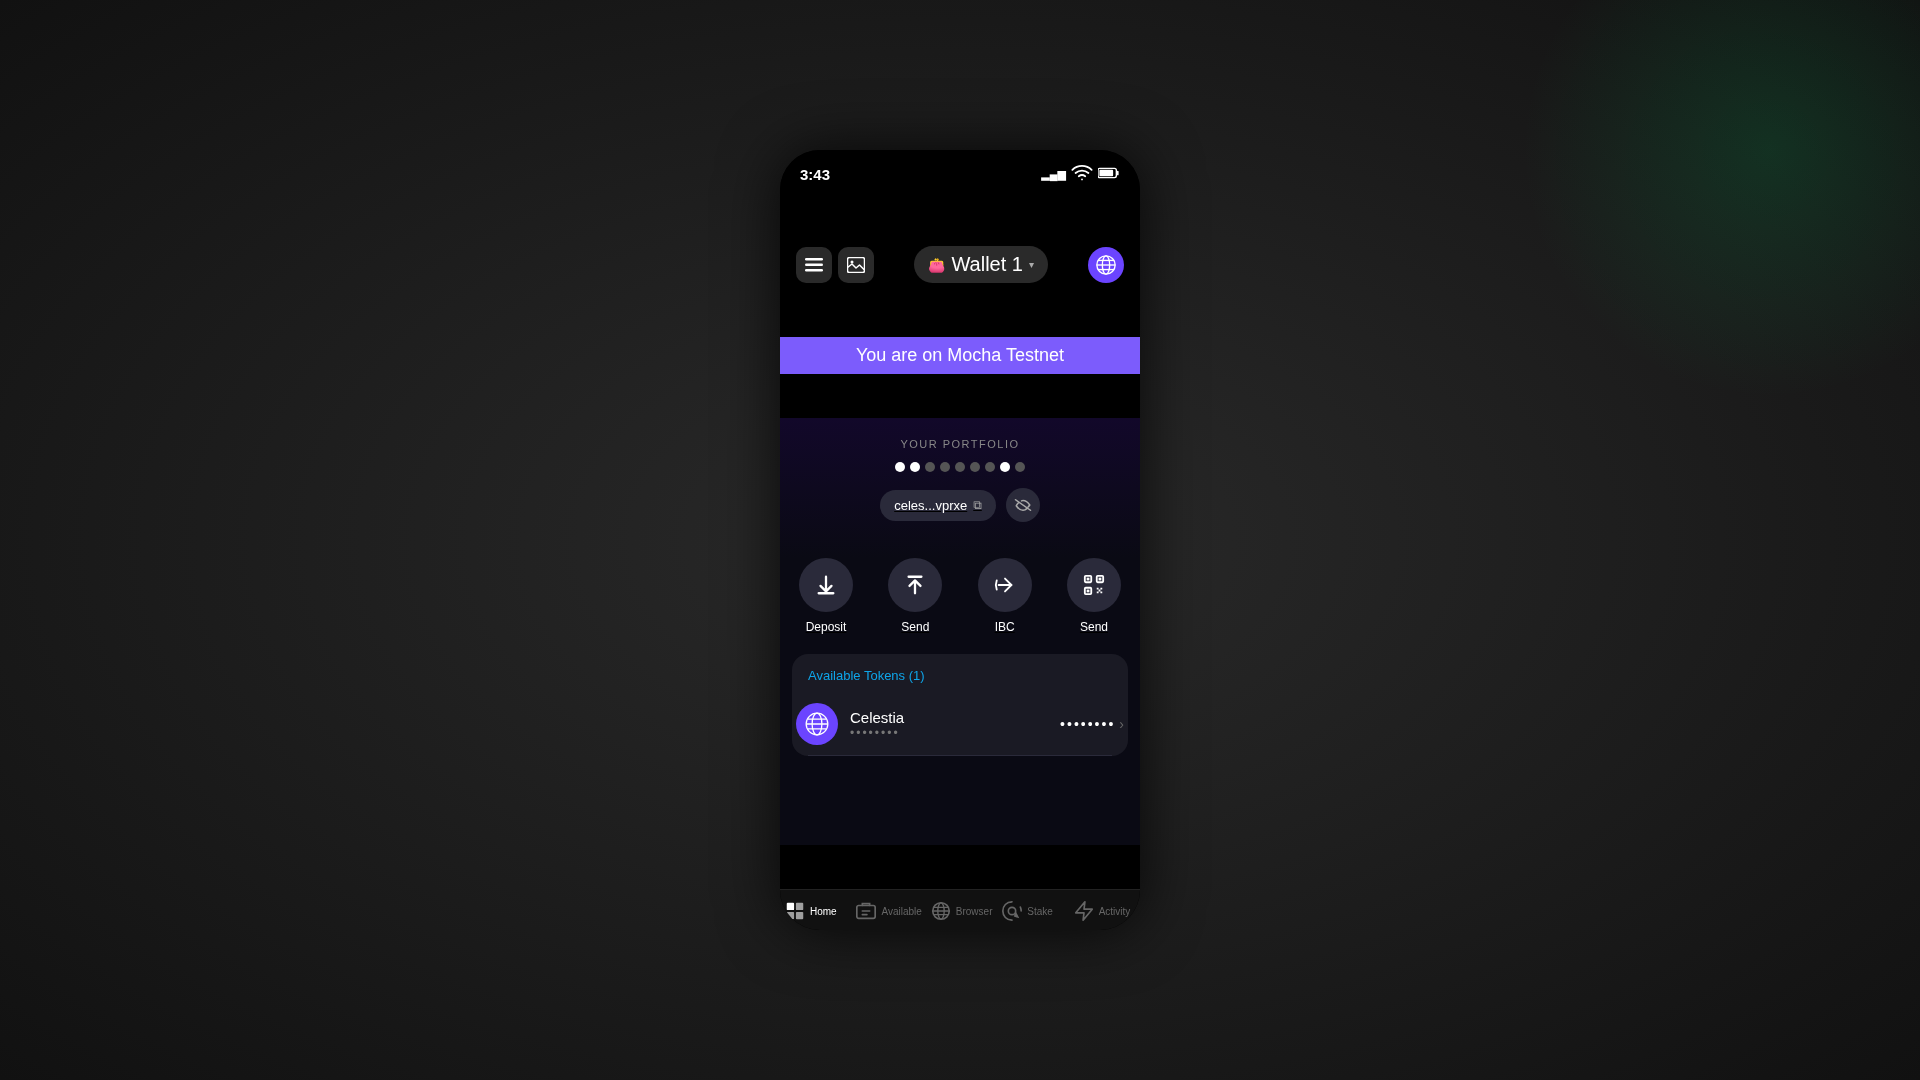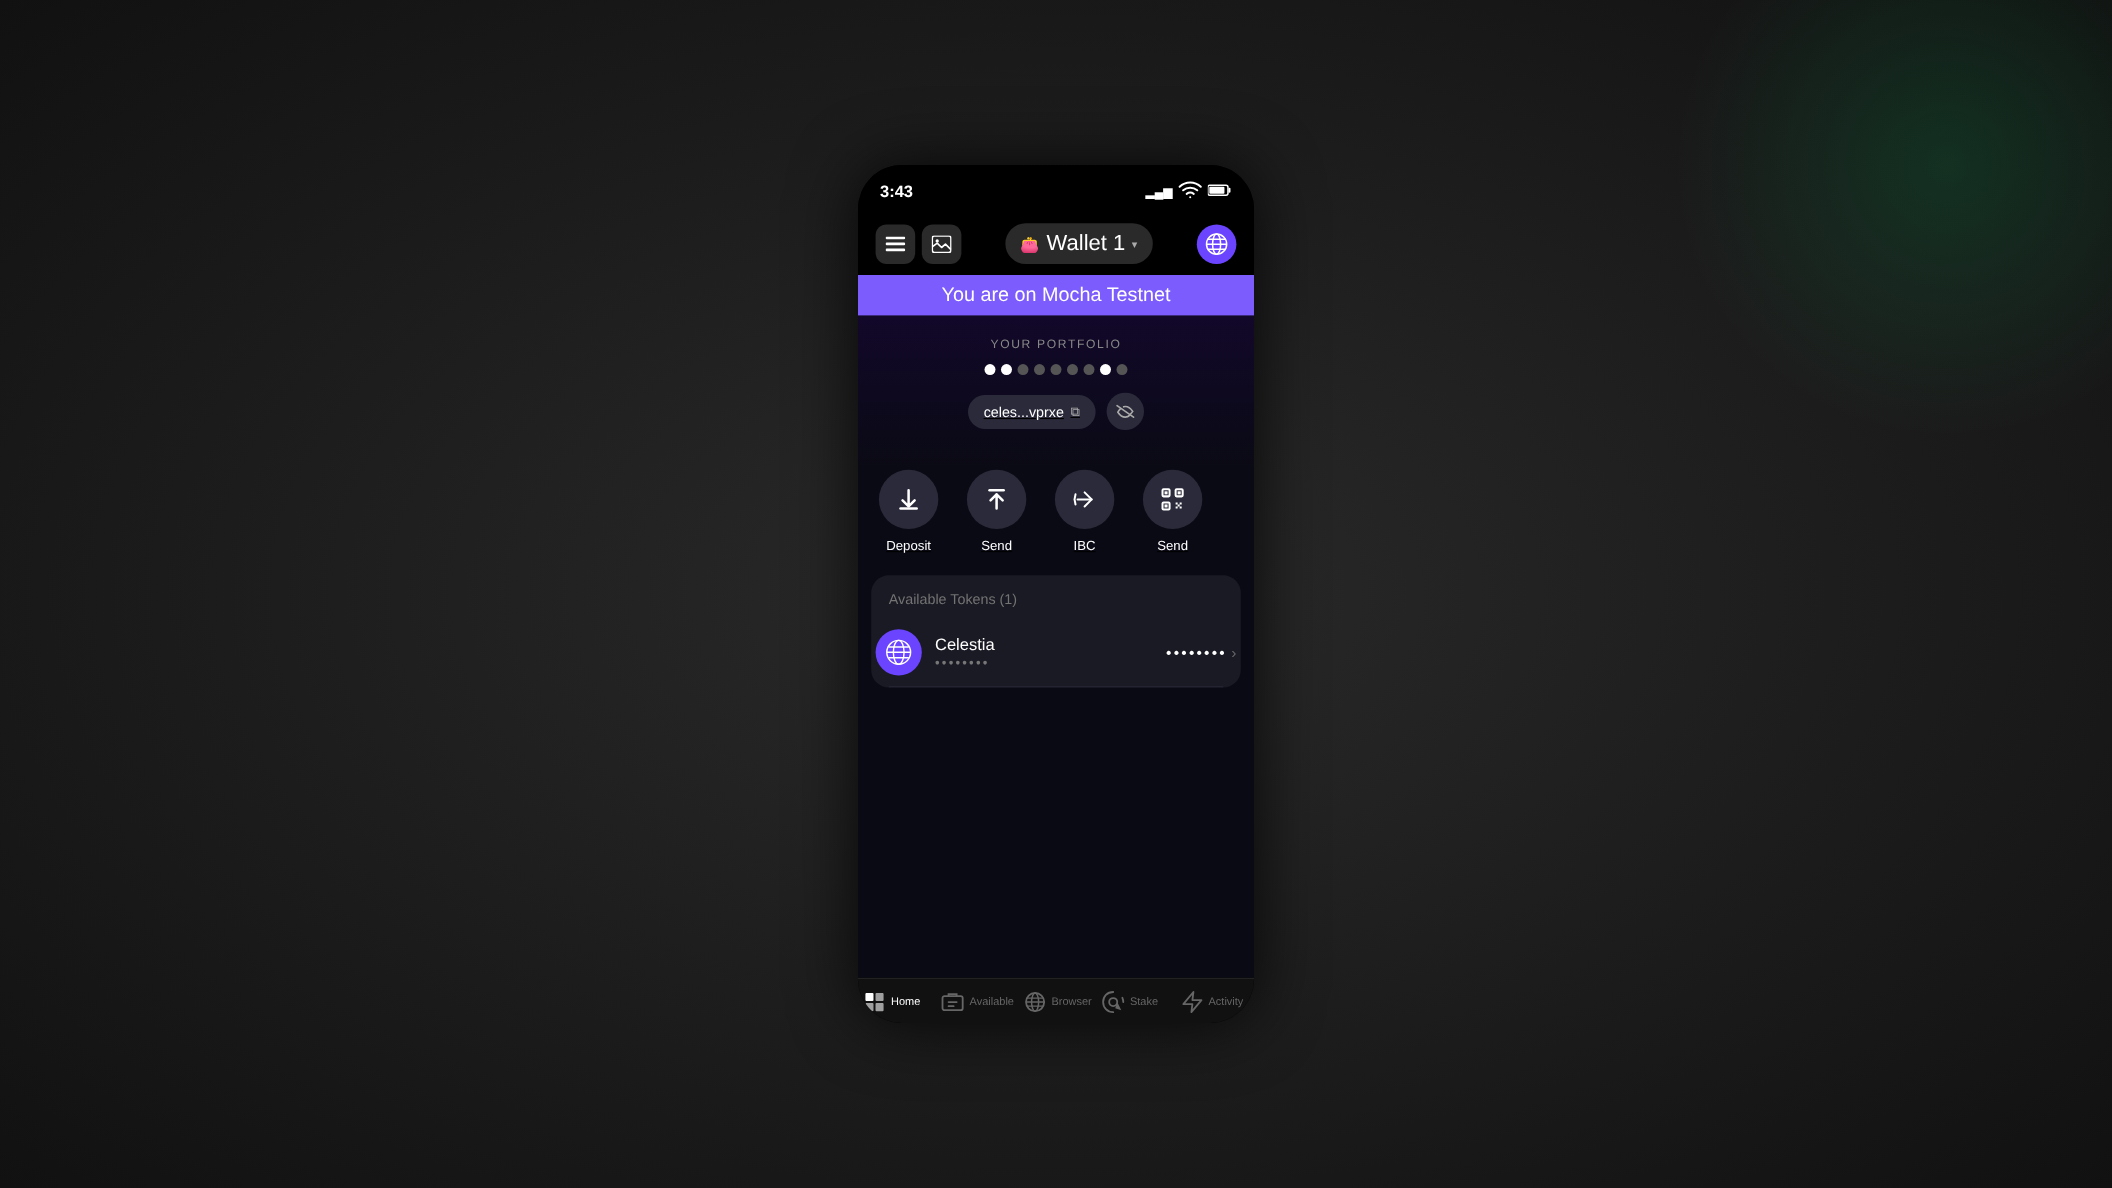--- a/index.html
+++ b/index.html
@@ -33,20 +33,21 @@
       position: relative;
       z-index: 1;
       width: 360px;
       height: 780px;
       background: #000;
       border-radius: 40px;
       overflow: hidden;
       box-shadow: 0 0 60px rgba(0,0,0,0.8);
       display: flex;
       flex-direction: column;
+      gap: 44px;
     }
     
     .status-bar {
       background: #000;
       padding: 12px 20px 8px;
       display: flex;
       justify-content: space-between;
       align-items: center;
       flex-shrink: 0;
     }
@@ -197,21 +198,21 @@
       background: #2a2a3a;
       border-radius: 50%;
       display: flex;
       align-items: center;
       justify-content: center;
       cursor: pointer;
     }
     
     .action-buttons {
       display: flex;
-      justify-content: flex-start;
+      justify-content: space-between;
       gap: 20px;
       padding: 0 16px 20px;
       text-decoration: underline;
     }
     .action-item {
       display: flex;
       flex-direction: column;
       align-items: center;
       gap: 8px;
       cursor: pointer;
@@ -232,21 +233,21 @@
     }
     
     .tokens-section {
       margin: 0 12px 12px;
       background: #1a1a24;
       border-radius: 16px;
       overflow: hidden;
     }
     .tokens-header {
       padding: 14px 16px 10px;
-      color: #737373;
+      color: #0ea5e9;
       font-size: 13px;
     }
     .token-item {
       display: flex;
       align-items: center;
       padding: 10px 4px;
       cursor: pointer;
     }
     .token-icon {
       width: 42px;

